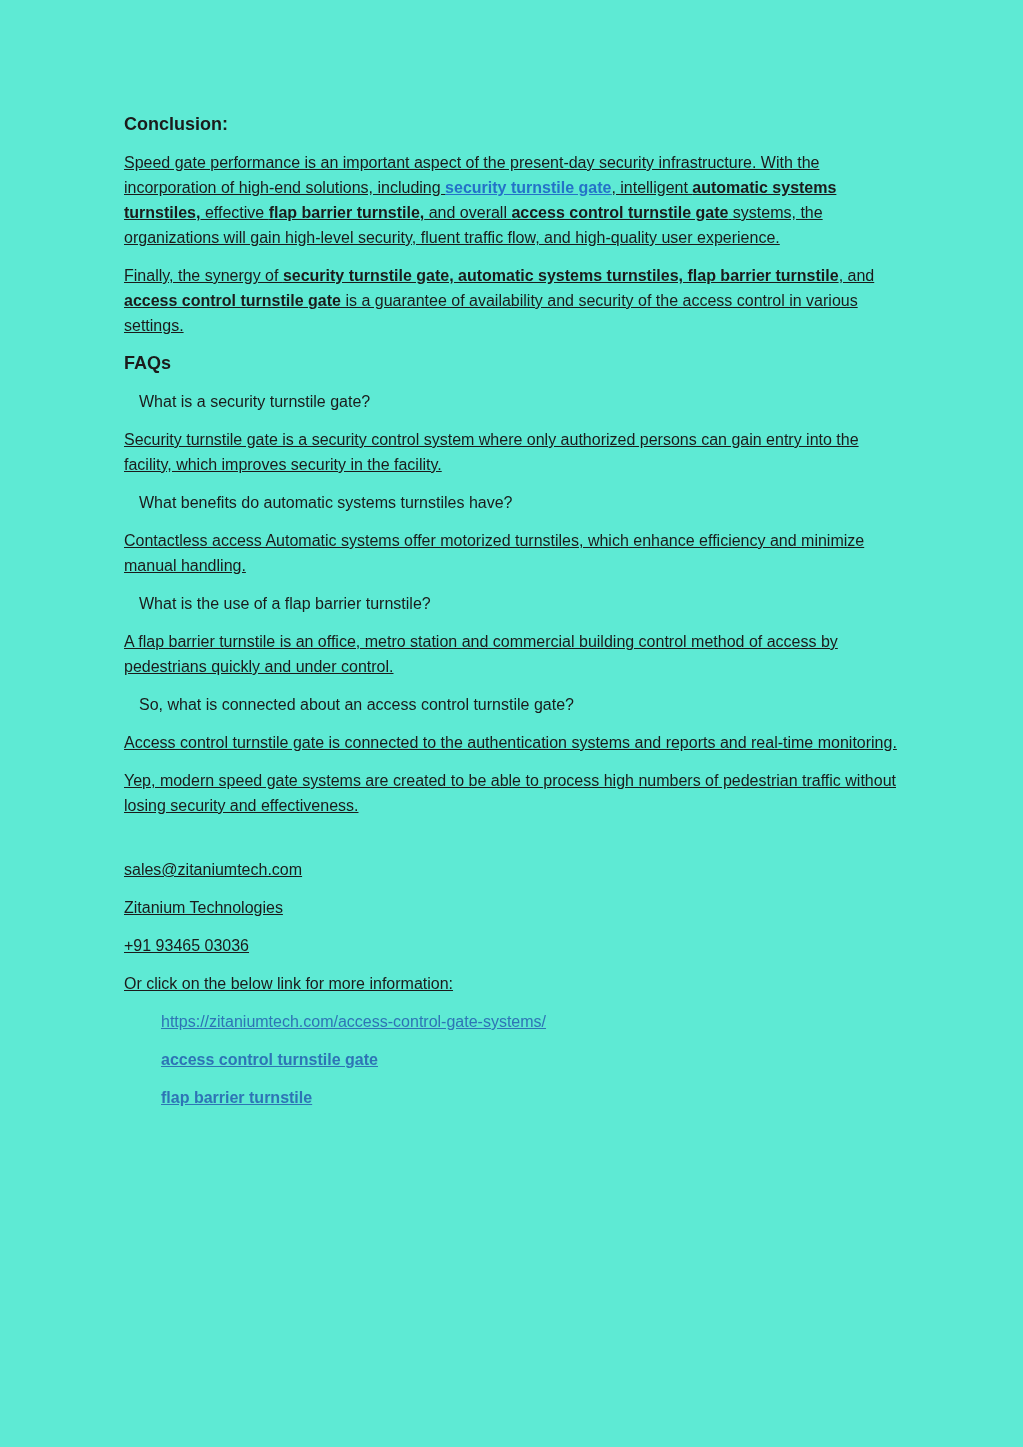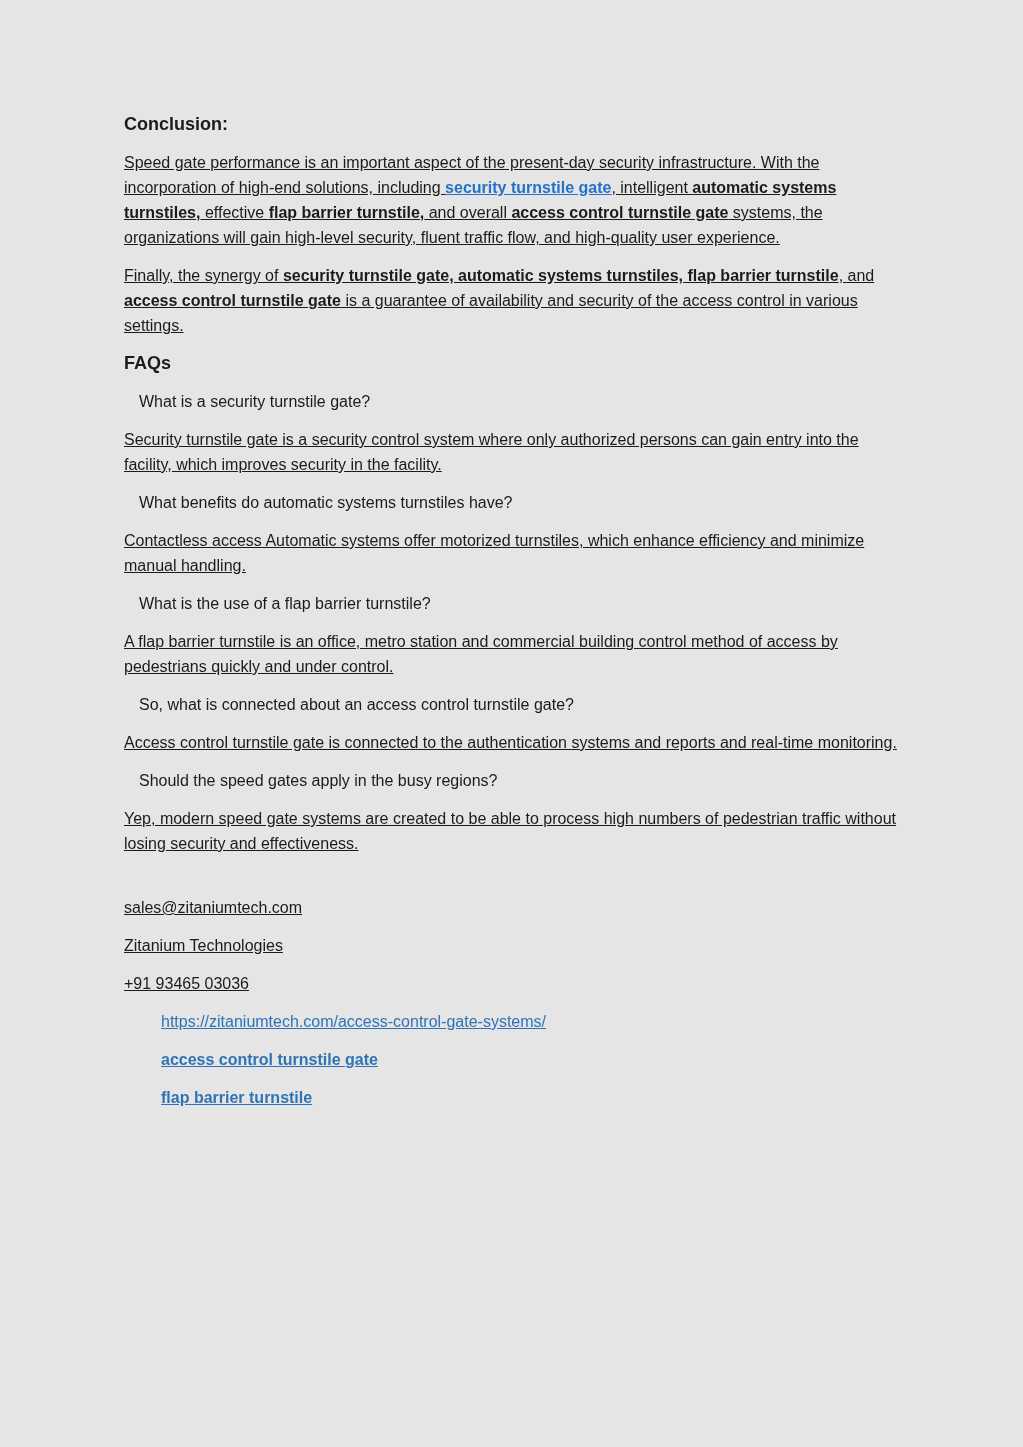--- a/index.html
+++ b/index.html
@@ -6,21 +6,21 @@
     --text-color: #1b1b1b;
     --link-inline: #2472c8;
     --link-bottom: #2e74b5;
   }
   * { margin: 0; padding: 0; box-sizing: border-box; }
   html, body { background: #ffffff; }
   .page {
     position: relative;
     width: 1023px;
     height: 1447px;
-    background: #e5e5e5;
+    background: #5eead4;
     padding: 112px 122px 40px 124px;
     font-family: "Liberation Sans", "DejaVu Sans", sans-serif;
     font-size: 16px;
     line-height: 25px;
     color: var(--text-color);
     overflow: hidden;
   }
   .heading {
     font-size: 18px;
     font-weight: bold;
@@ -70,28 +70,28 @@
 
   <div class="q">What benefits do automatic systems turnstiles have?</div>
   <p class="para">Contactless access Automatic systems offer motorized turnstiles, which enhance efficiency and minimize manual handling.</p>
 
   <div class="q">What is the use of a flap barrier turnstile?</div>
   <p class="para">A flap barrier turnstile is an office, metro station and commercial building control method of access by pedestrians quickly and under control.</p>
 
   <div class="q">So, what is connected about an access control turnstile gate?</div>
   <p class="para">Access control turnstile gate is connected to the authentication systems and reports and real-time monitoring.</p>
 
-  <div class="q">Should the speed gates apply in the busy regions?</div>
   <p class="para">Yep, modern speed gate systems are created to be able to process high numbers of pedestrian traffic without losing security and effectiveness.</p>
 
   <div class="spacer"></div>
 
   <p class="para">sales@zitaniumtech.com</p>
   <p class="para">Zitanium Technologies</p>
   <p class="para">+91 93465 03036</p>
+  <p class="para">Or click on the below link for more information:</p>
 
   <div class="link-row">
     <a class="doc-link">https://zitaniumtech.com/access-control-gate-systems/</a>
   </div>
   <div class="link-row">
     <a class="doc-link bold">access control turnstile gate</a>
   </div>
   <div class="link-row">
     <a class="doc-link bold">flap barrier turnstile</a>
   </div>

